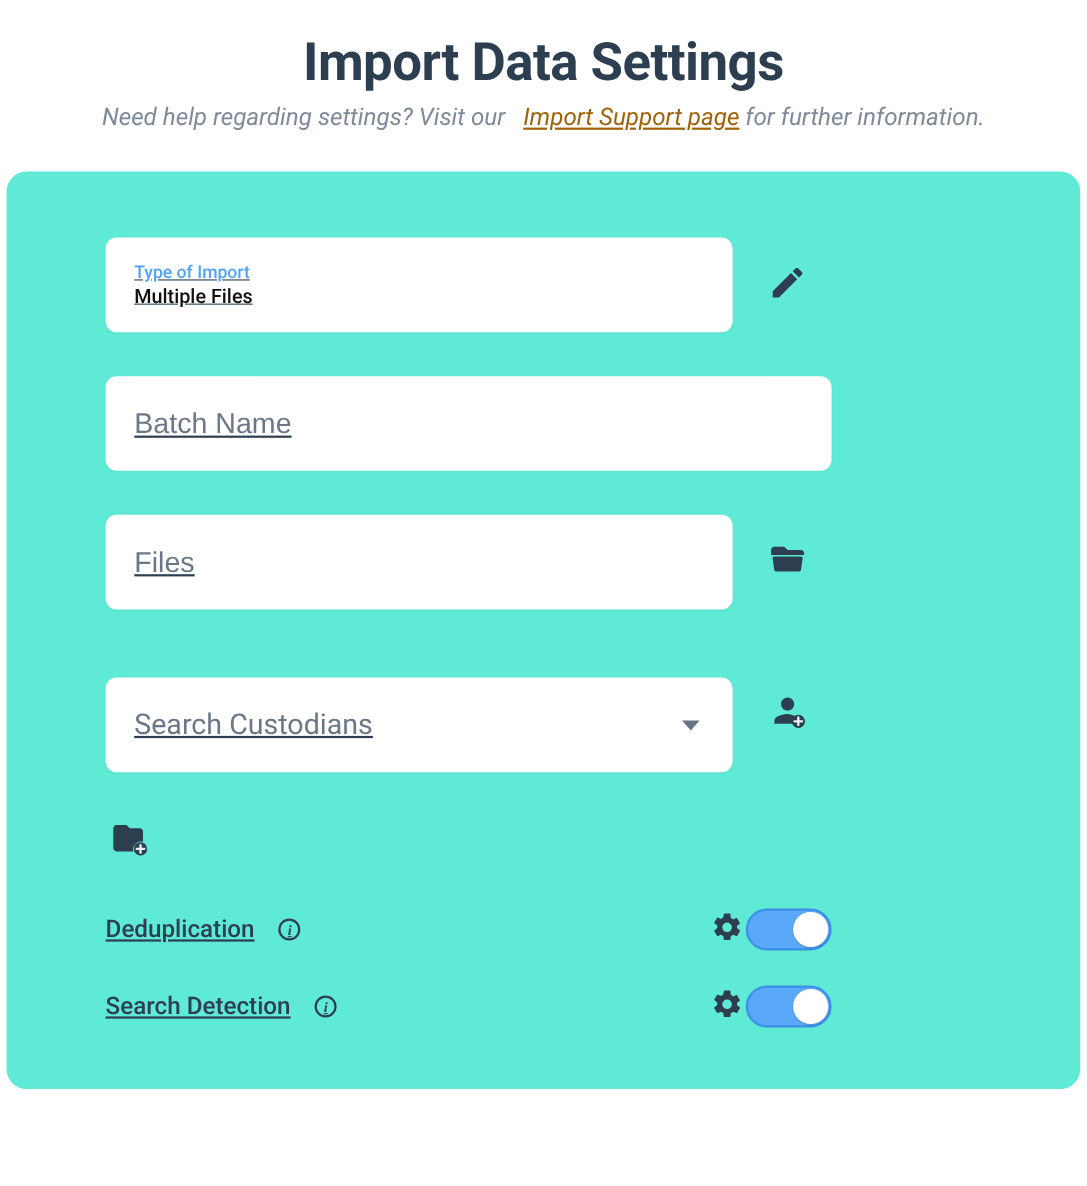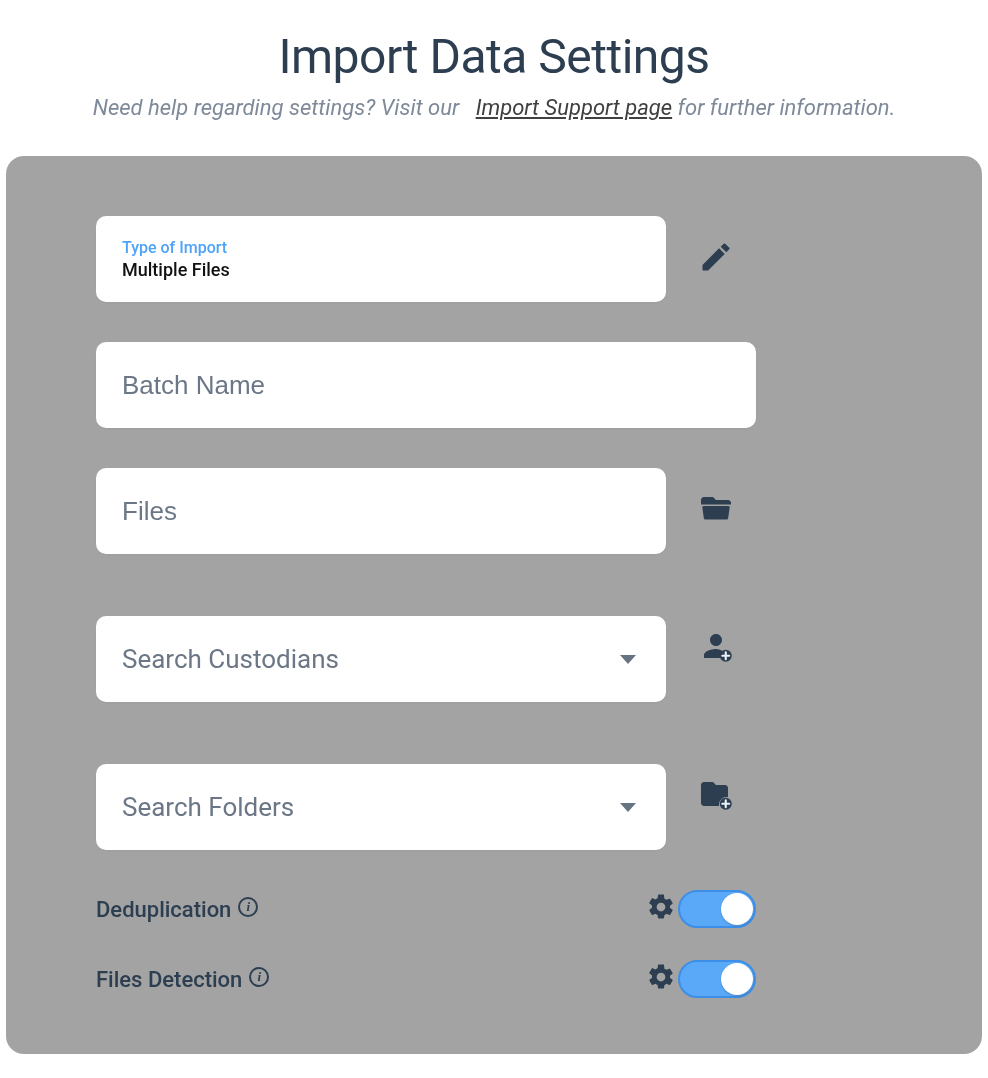--- a/index.html
+++ b/index.html
@@ -1,37 +1,37 @@
 <!DOCTYPE html>
 <html><head>
 <meta charset="utf-8">
 <style>
   * { box-sizing: border-box; margin: 0; padding: 0; }
   html, body { width: 988px; height: 1078px; font-family: -apple-system, BlinkMacSystemFont, "Segoe UI", Roboto, Helvetica, Arial, sans-serif; background: #fff; color: #2c3e50; }
   .page { width: 988px; }
   .header { text-align: center; padding: 28px 20px 18px; }
-  .title { font-size: 48px; font-weight: 400; color: #2c3e50; letter-spacing: -0.5px; }
+  .title { font-size: 48px; font-weight: 700; color: #2c3e50; letter-spacing: -0.5px; }
   .subtitle { font-size: 22px; font-style: italic; color: #7e8a99; margin-top: 10px; }
-  .subtitle a { color: #404040; text-decoration: underline; margin-left: 11px; }
-  .panel { background: #a3a3a3; border-radius: 18px; margin: 18px 6px 0 6px; padding: 60px 58px 56px 90px; }
+  .subtitle a { color: #a16207; text-decoration: underline; margin-left: 11px; }
+  .panel { background: #5eead4; border-radius: 18px; margin: 18px 6px 0 6px; padding: 60px 58px 56px 90px; text-decoration: underline; }
   .row { display: flex; align-items: center; gap: 28px; margin-bottom: 40px; }
   .row:last-child { margin-bottom: 0; }
   .field { background: #fff; border-radius: 10px; flex: 0 0 570px; min-height: 86px; padding: 14px 26px; display: flex; flex-direction: column; justify-content: center; box-shadow: 0 1px 2px rgba(0,0,0,0.03); }
   .field.with-float .float-label { font-size: 16px; color: #4ea3f8; font-weight: 500; margin-bottom: 2px; }
   .field .value { font-size: 18px; color: #111; font-weight: 500; }
   .field input { border: none; outline: none; width: 100%; font-size: 26px; color: #2c3e50; background: transparent; }
   .field input::placeholder { color: #6b7786; }
   .field.select { flex-direction: row; justify-content: space-between; align-items: center; margin-top: 22px; }
   .field.select .placeholder { font-size: 26px; color: #6b7786; }
   .caret { width: 0; height: 0; border-left: 8px solid transparent; border-right: 8px solid transparent; border-top: 9px solid #687382; margin-right: 4px; }
   .field.wide { flex: 0 0 660px; }
   .icon-btn { width: 44px; height: 44px; display: flex; align-items: center; justify-content: center; cursor: pointer; color: #2c3e50; }
   .icon-btn svg { width: 36px; height: 36px; fill: #2c3e50; }
   .toggle-row { display: flex; align-items: center; justify-content: flex-start; gap: 20px; margin-top: 8px; margin-bottom: 32px; }
-  .toggle-row .label-group { display: flex; align-items: flex-start; gap: 7px; font-size: 22px; color: #2c3e50; font-weight: 500; flex: 0 0 auto; }
+  .toggle-row .label-group { display: flex; align-items: center; gap: 22px; font-size: 22px; color: #2c3e50; font-weight: 500; flex: 0 0 auto; }
   .toggle-row .spacer { flex: 1; }
   .info-icon { width: 20px; height: 20px; border: 2px solid #2c3e50; border-radius: 50%; display: inline-flex; align-items: center; justify-content: center; font-family: Georgia, serif; font-style: italic; font-weight: bold; font-size: 13px; line-height: 1; color: #2c3e50; }
   .gear-btn { width: 34px; height: 34px; display: flex; align-items: center; justify-content: center; cursor: pointer; }
   .gear-btn svg { width: 30px; height: 30px; fill: #2c3e50; }
   .toggle { position: relative; width: 78px; height: 38px; background: #5aa9f8; border-radius: 20px; cursor: pointer; border: 2px solid #3d8ee6; }
   .toggle .knob { position: absolute; top: 1px; right: 1px; width: 32px; height: 32px; background: #fff; border-radius: 50%; box-shadow: 0 1px 2px rgba(0,0,0,0.2); }
   .toggle-row-wrap { display: flex; align-items: center; width: 660px; }
 </style>
 </head>
 <body>
@@ -90,24 +90,20 @@
           <svg viewBox="0 0 24 24">
               <path d="M12 12c2.21 0 4-1.79 4-4s-1.79-4-4-4-4 1.79-4 4 1.79 4 4 4zm0 2c-2.67 0-8 1.34-8 4v2h12.1a5 5 0 0 1-.1-1 5 5 0 0 1 1.3-3.37C15.14 14.57 13.3 14 12 14z"></path>
               <circle cx="18.5" cy="18.5" r="4" fill="#2c3e50"></circle>
               <path d="M18.5 16.2v4.6M16.2 18.5h4.6" stroke="#ecf1f7" stroke-width="1.4" stroke-linecap="round"></path>
             </svg>
         </span>
       </div>
     </div>
 
     <div class="row">
-      <div class="field select">
-        <div class="placeholder">Search Folders</div>
-        <div class="caret"></div>
-      </div>
       <div class="icon-btn">
         <span>
           <svg viewBox="0 0 24 24">
               <path d="M10 4H4c-1.1 0-2 .9-2 2v12c0 1.1.9 2 2 2h10.1a5 5 0 0 1-.1-1 5 5 0 0 1 5-5c.34 0 .68.04 1 .1V8c0-1.1-.9-2-2-2h-6l-2-2z"></path>
               <circle cx="18.5" cy="18.5" r="4" fill="#2c3e50"></circle>
               <path d="M18.5 16.2v4.6M16.2 18.5h4.6" stroke="#ecf1f7" stroke-width="1.4" stroke-linecap="round"></path>
             </svg>
         </span>
       </div>
     </div>
@@ -128,21 +124,21 @@
         </div>
         <div class="toggle">
           <div class="knob"></div>
         </div>
       </div>
     </div>
 
     <div class="toggle-row" style="margin-bottom:0;">
       <div class="toggle-row-wrap">
         <div class="label-group">
-          <span>Files Detection</span>
+          <span>Search Detection</span>
           <span class="info-icon">i</span>
         </div>
         <div class="spacer"></div>
         <div class="gear-btn">
           <span>
             <svg viewBox="0 0 24 24">
                 <path d="M19.14 12.94a7.07 7.07 0 0 0 .05-.94 7.07 7.07 0 0 0-.05-.94l2.03-1.58a.5.5 0 0 0 .12-.64l-1.92-3.32a.5.5 0 0 0-.61-.22l-2.39.96a7.03 7.03 0 0 0-1.62-.94l-.36-2.54A.5.5 0 0 0 13.9 2h-3.8a.5.5 0 0 0-.49.42l-.36 2.54c-.58.24-1.12.55-1.62.94l-2.39-.96a.5.5 0 0 0-.61.22L2.71 8.48a.5.5 0 0 0 .12.64l2.03 1.58c-.03.31-.05.63-.05.94s.02.63.05.94L2.83 14.16a.5.5 0 0 0-.12.64l1.92 3.32c.14.24.43.34.61.22l2.39-.96c.5.39 1.04.7 1.62.94l.36 2.54c.4.24.25.42.49.42h3.8c.24 0 .45-.18.49-.42l.36-2.54c.58-.24 1.12-.55 1.62-.94l2.39.96c.18.12.47.02.61-.22l1.92-3.32a.5.5 0 0 0-.12-.64l-2.03-1.58zM12 15.5A3.5 3.5 0 1 1 12 8.5a3.5 3.5 0 0 1 0 7z"></path>
               </svg>
           </span>
         </div>

